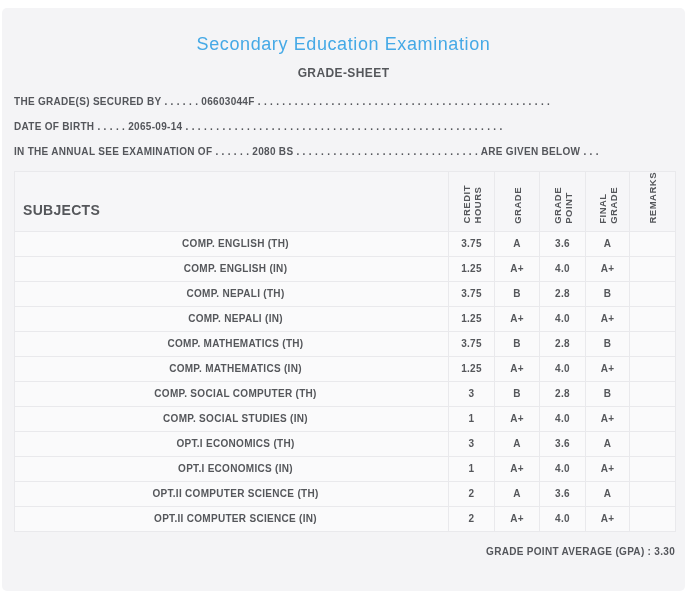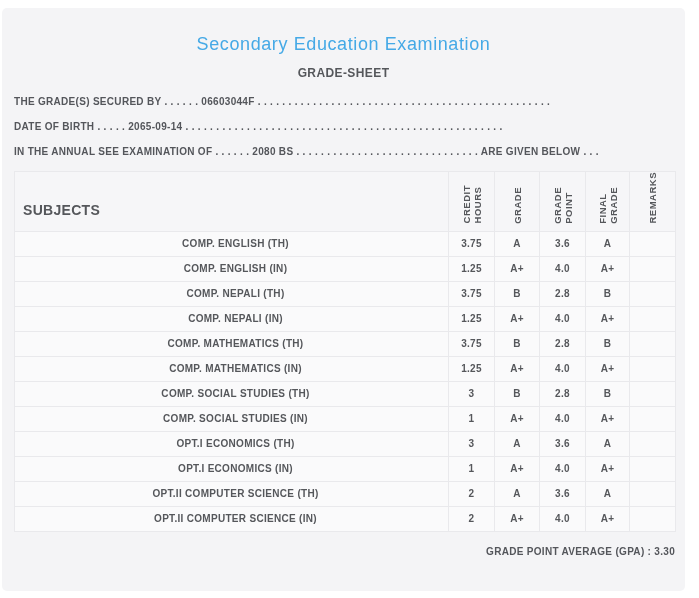--- a/index.html
+++ b/index.html
@@ -163,21 +163,21 @@
         </tr>
       <tr>
           <td class="subject-cell">COMP. MATHEMATICS (IN)</td>
           <td class="center-cell">1.25</td>
           <td class="center-cell">A+</td>
           <td class="center-cell">4.0</td>
           <td class="center-cell">A+</td>
           <td class="center-cell"></td>
         </tr>
       <tr>
-          <td class="subject-cell">COMP. SOCIAL STUDIES (TH)</td>
+          <td class="subject-cell">COMP. SOCIAL COMPUTER (TH)</td>
           <td class="center-cell">3</td>
           <td class="center-cell">B</td>
           <td class="center-cell">2.8</td>
           <td class="center-cell">B</td>
           <td class="center-cell"></td>
         </tr>
       <tr>
           <td class="subject-cell">COMP. SOCIAL STUDIES (IN)</td>
           <td class="center-cell">1</td>
           <td class="center-cell">A+</td>

